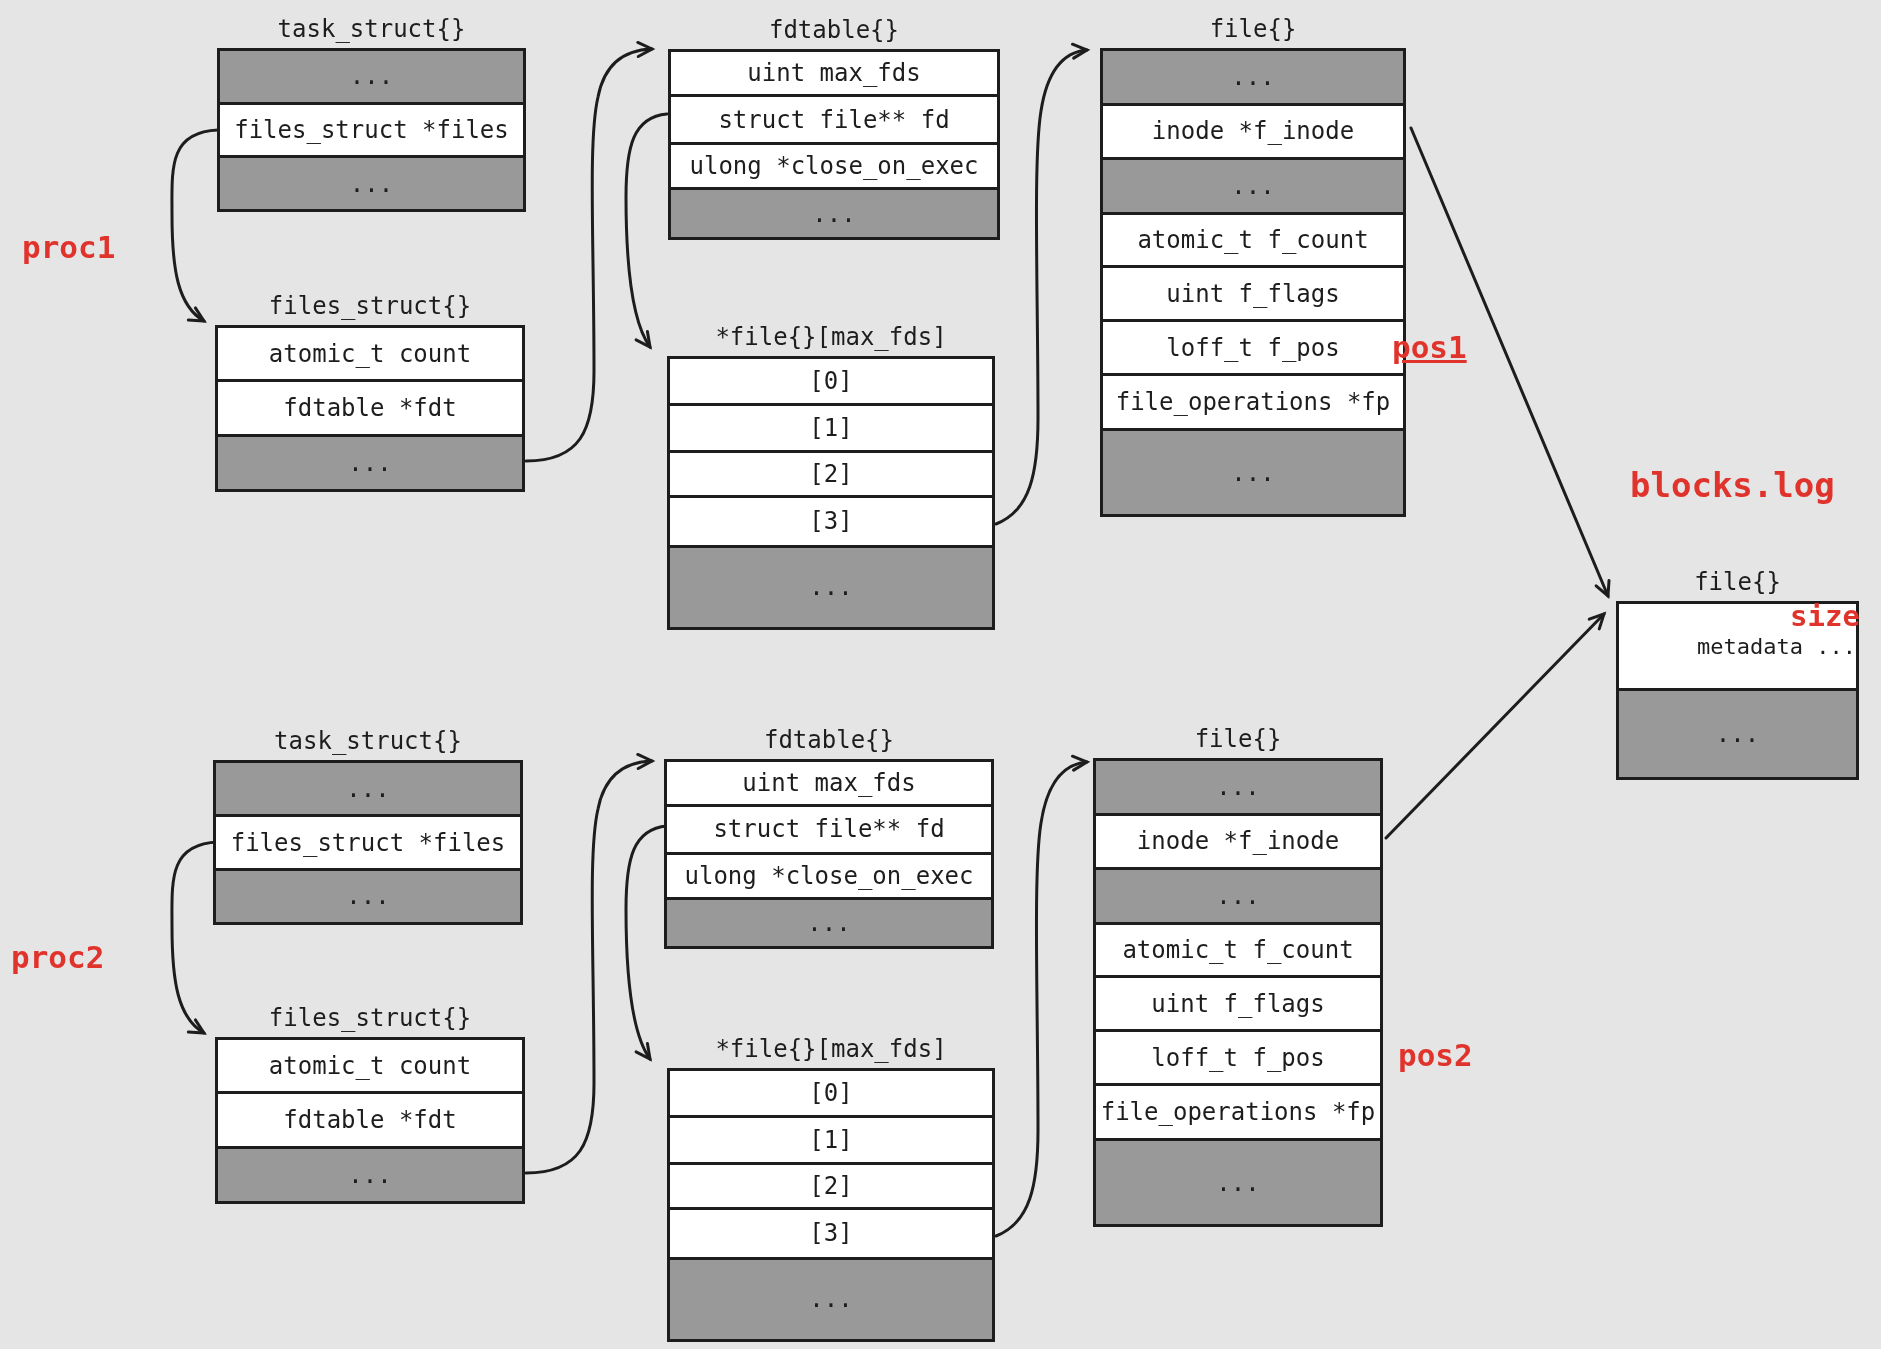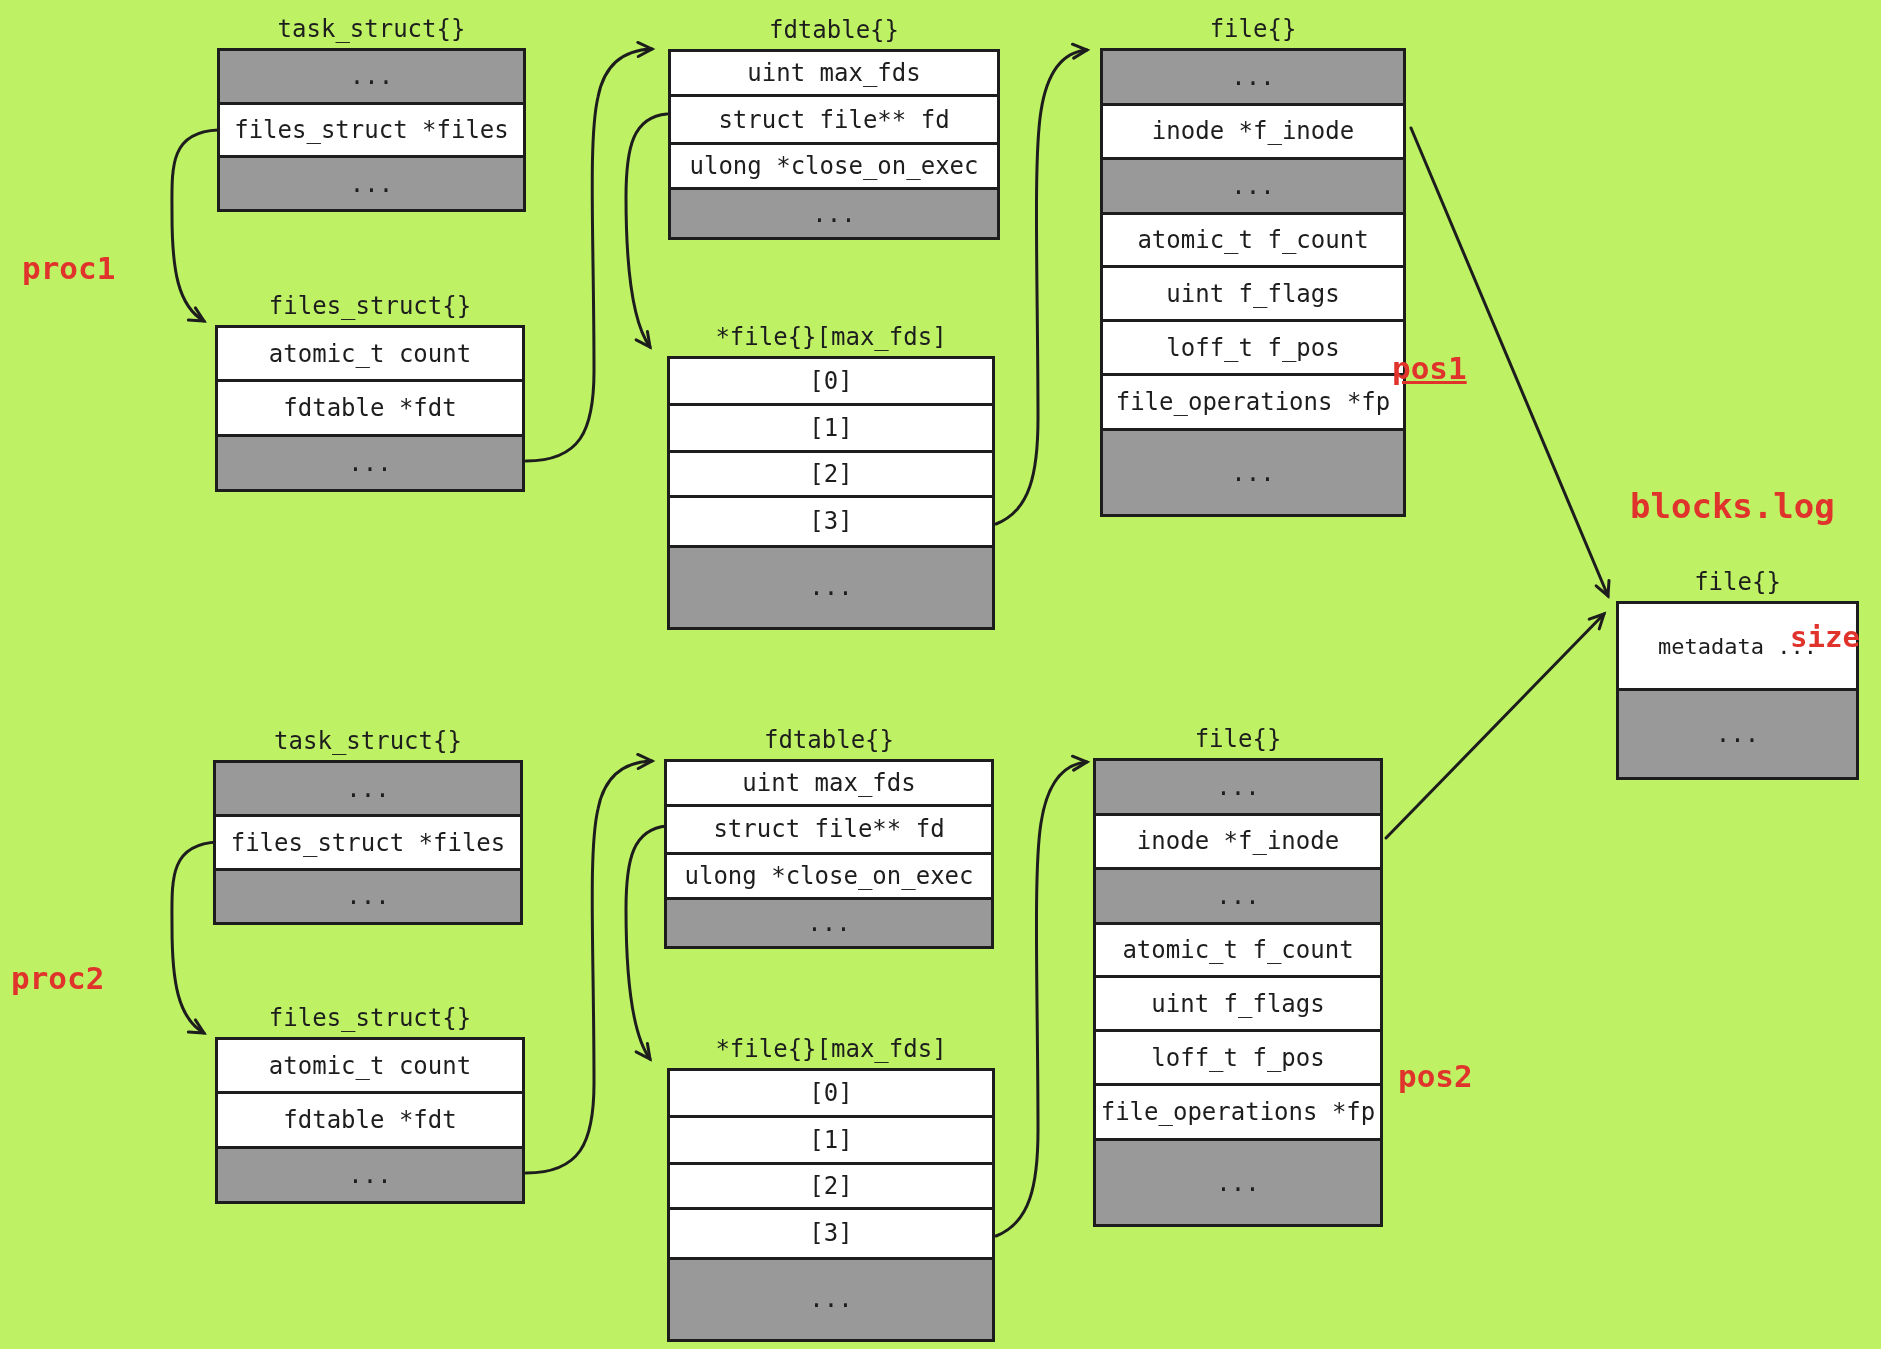--- a/index.html
+++ b/index.html
@@ -4,21 +4,21 @@
 <style>
   :root{
     --red:#e0332c;
     --gray:#999999;
     --line:#1d1d1d;
   }
   html,body{margin:0;padding:0;background:#ffffff;}
   #stage{
     position:relative;
     width:1881px;height:1349px;
-    background:#bef264;
+    background:#e5e5e5;
     font-family:"DejaVu Sans Mono","Liberation Mono",monospace;
     color:#1d1d1d;
     overflow:hidden;
   }
   #arrows{position:absolute;left:0;top:0;width:1881px;height:1349px;pointer-events:none;}
   .box{
     position:absolute;
     display:flex;flex-direction:column;
     border:3px solid var(--line);
     background:#ffffff;
@@ -34,21 +34,21 @@
   }
   .row:first-child{border-top:none;}
   .row.gray{background:var(--gray);}
   .btitle{
     position:absolute;height:30px;line-height:30px;
     text-align:center;font-size:24px;color:#1d1d1d;
     white-space:nowrap;
   }
   .redlabel{
     position:absolute;color:var(--red);
-    font-weight:bold;font-size:31px;line-height:34px;white-space:nowrap;margin-top:21px;
+    font-weight:bold;font-size:31px;line-height:34px;white-space:nowrap;
   }
   .redlabel.big{font-size:34px;}
   .redlabel.small{font-size:29px;line-height:24px;}
 </style>
 </head>
 <body>
 
 <div id="stage">
 
   <svg id="arrows" viewBox="0 0 1881 1349">
@@ -244,21 +244,21 @@
     <div class="row" style="flex:55">
         <span>file_operations *fp</span>
       </div>
     <div class="row gray" style="flex:88">
         <span>...</span>
       </div>
   </div>
 
   <div class="btitle" style="left:1616px;top:567px;width:243px;">file{}</div>
   <div class="box" style="left:1616px;top:601px;width:243px;height:179px;">
-    <div class="row" style="flex:59;font-size:22px;">
+    <div class="row" style="flex:59;font-size:22px;justify-content:flex-end;">
         <span>metadata ...</span>
       </div>
     <div class="row gray" style="flex:60">
         <span>...</span>
       </div>
   </div>
 
   <div class="redlabel" style="left:22px;top:230px;">proc1</div>
   <div class="redlabel" style="left:11px;top:940px;">proc2</div>
   <div class="redlabel" style="left:1392px;top:330px;text-decoration:underline;">pos1</div>

